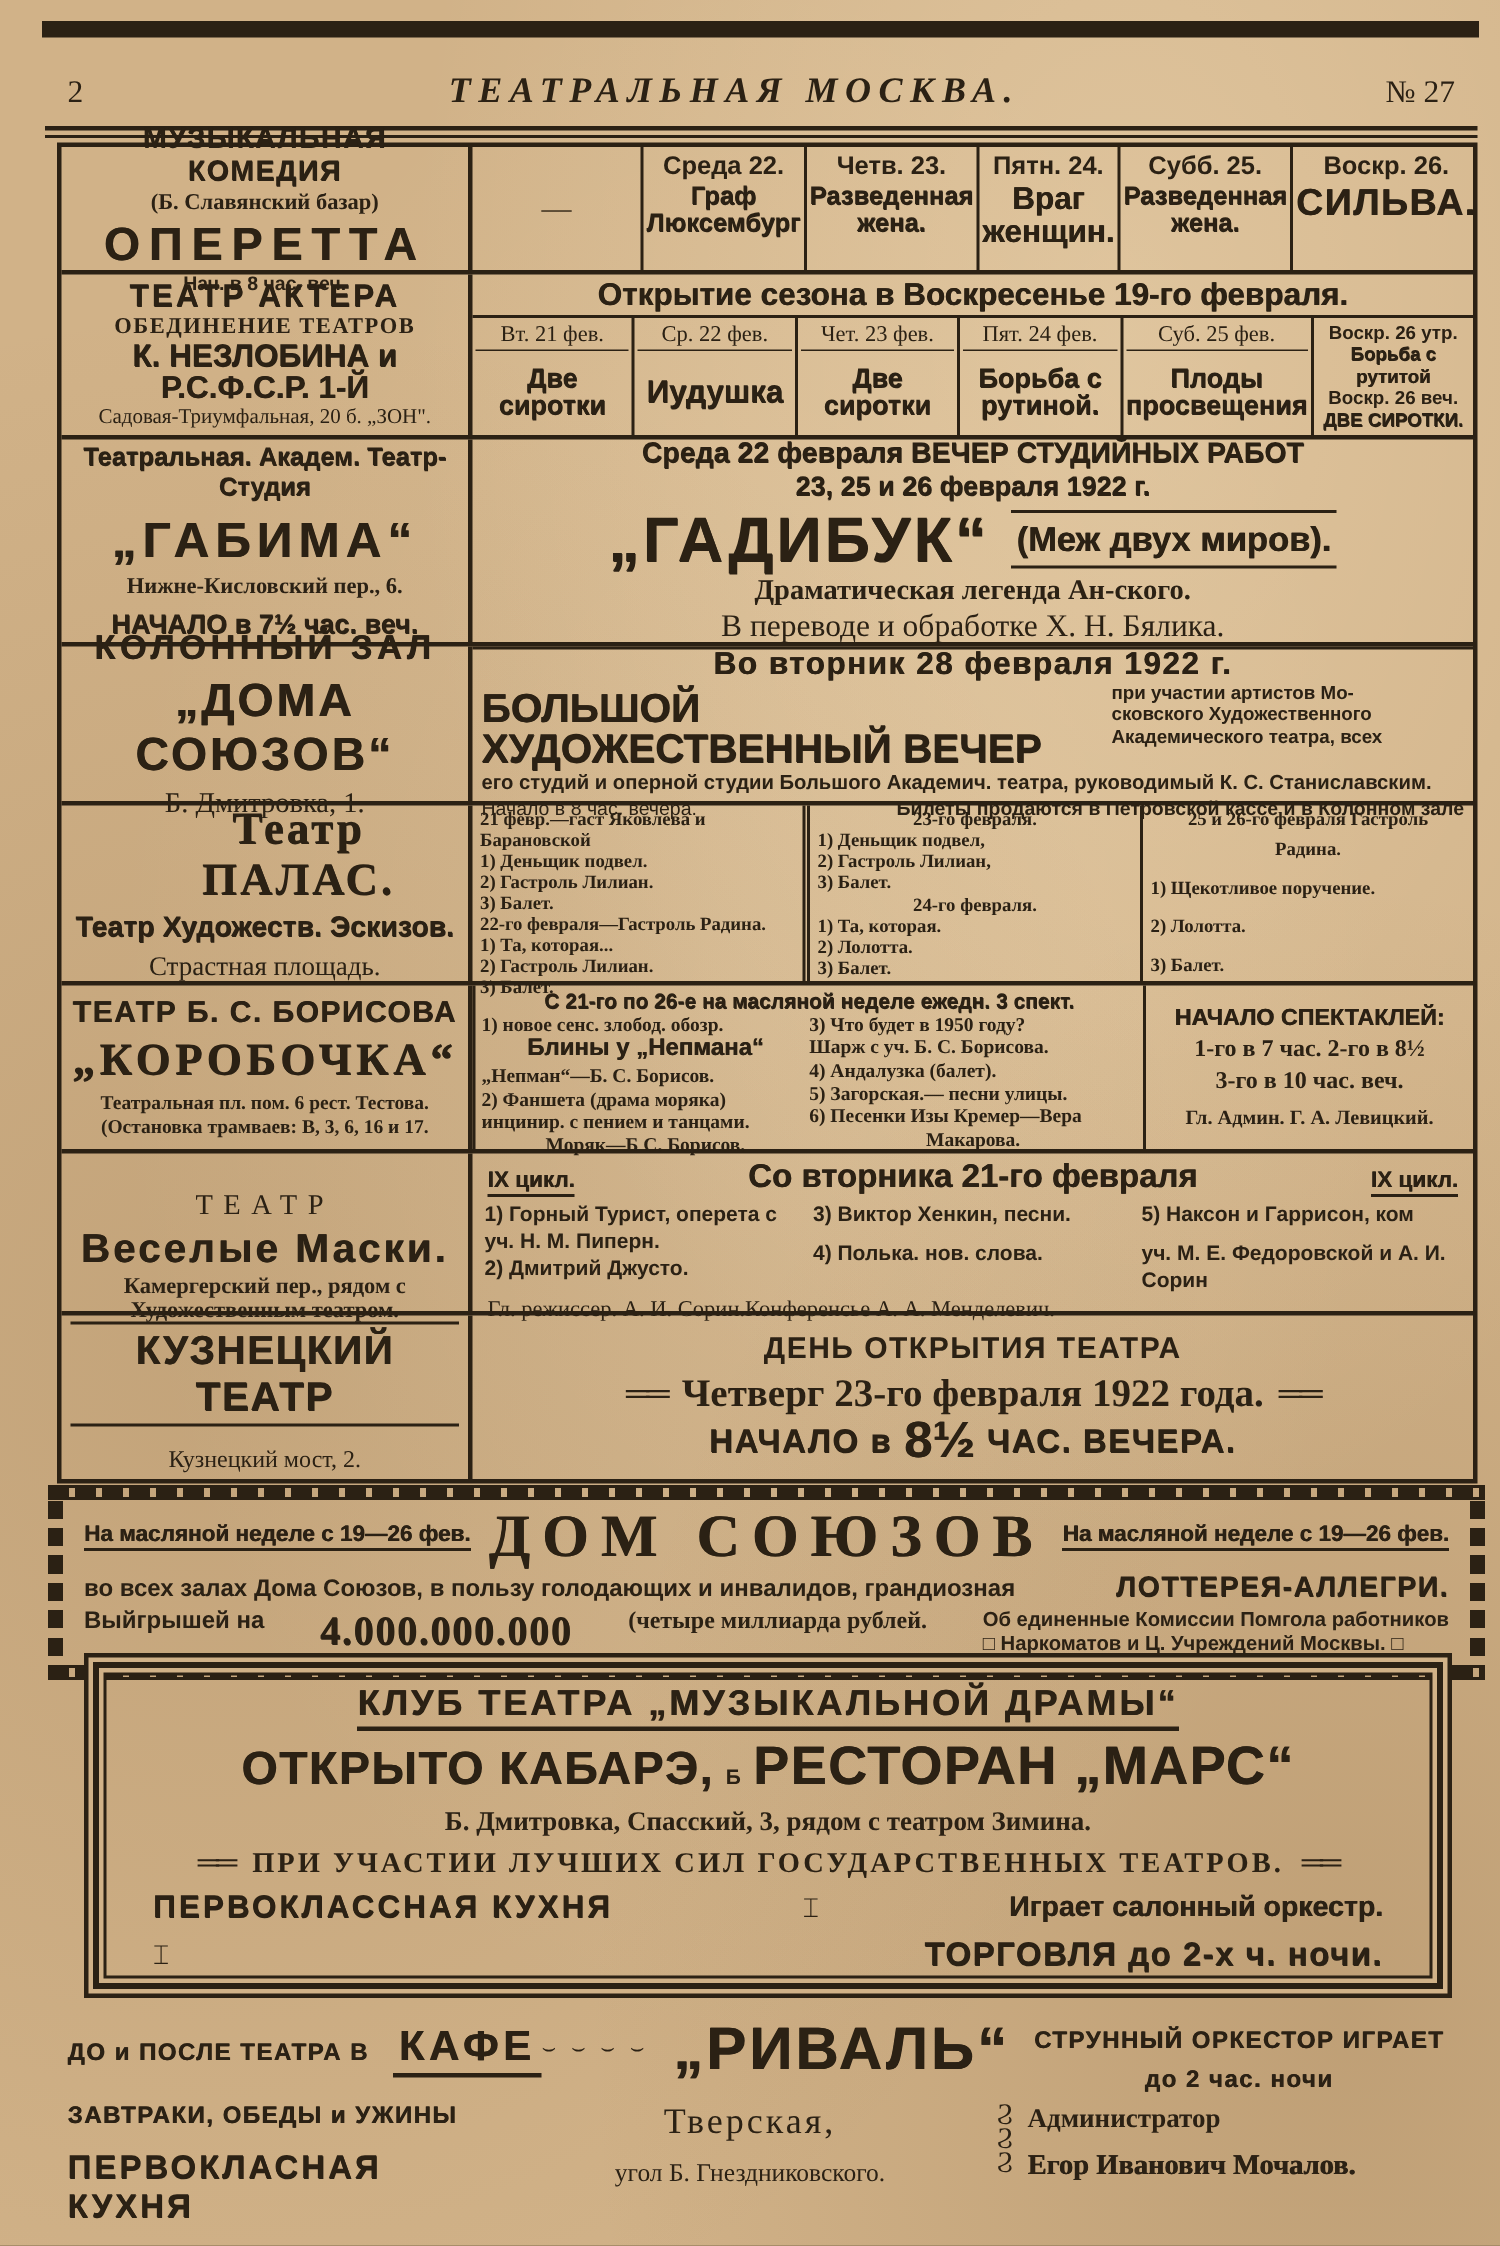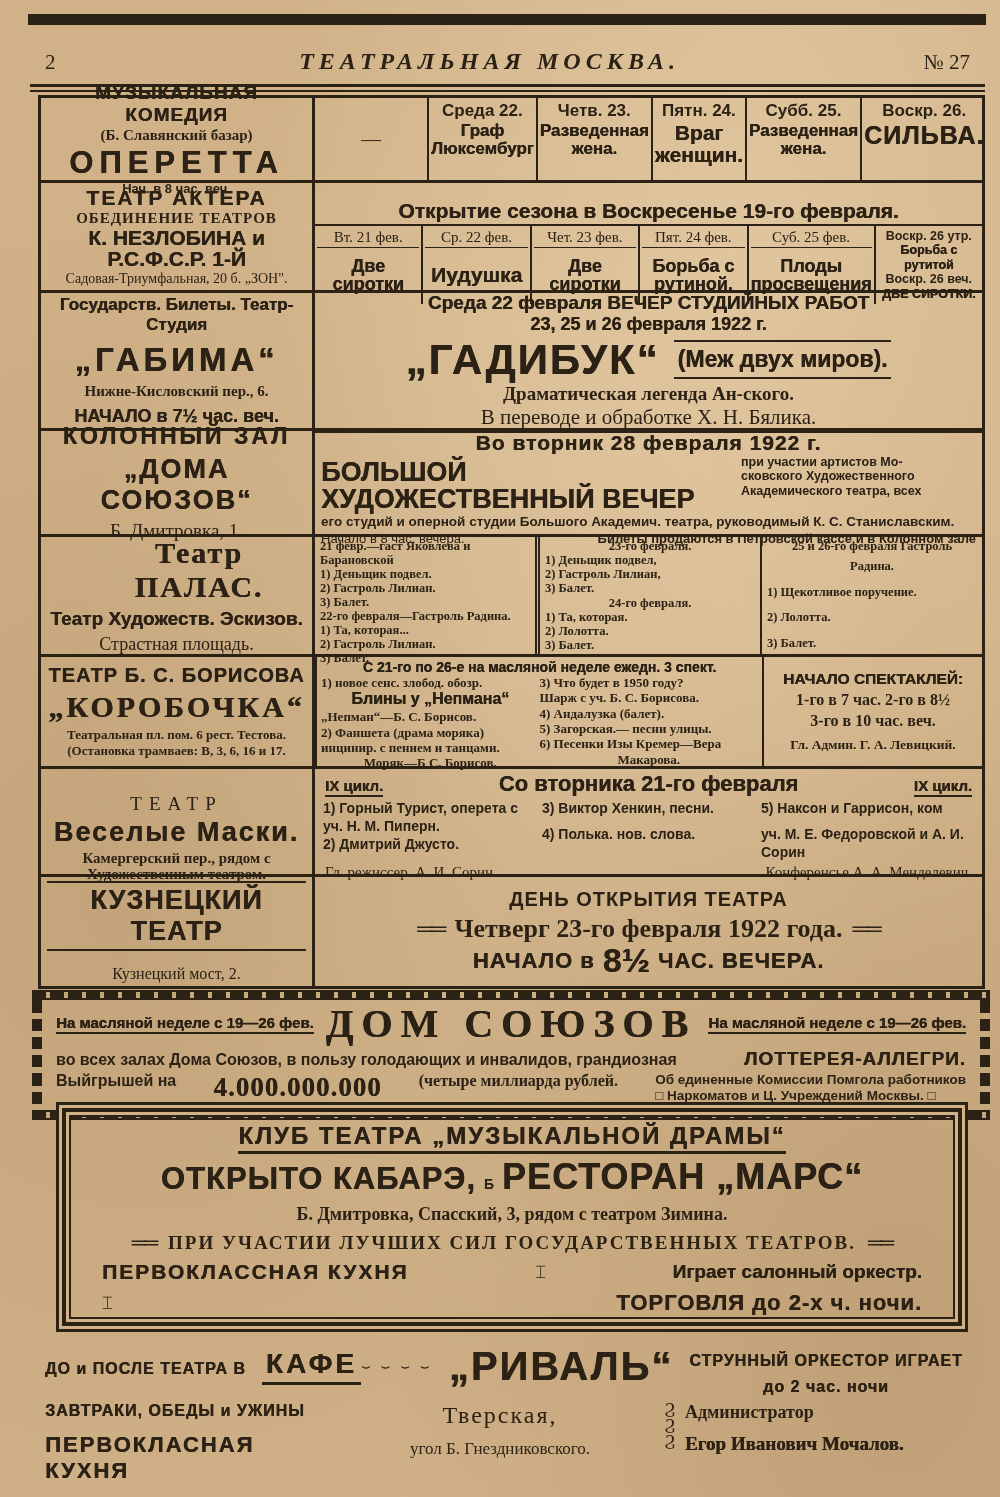--- a/index.html
+++ b/index.html
@@ -49,21 +49,21 @@
   .day{font-size:17px;margin-bottom:1px;}
   .show{font-size:17px;line-height:1.05;}
   .show.xl{font-size:25px;letter-spacing:1px;}
 
   
   .r2{height:110px;}
   .r2 .lcell .n1{font-size:21px;letter-spacing:2px;}
   .r2 .lcell .n2{font-size:15px;letter-spacing:1px;}
   .r2 .lcell .n3{font-size:21px;line-height:1;}
   .r2 .lcell .addr{font-size:14px;margin-top:2px;}
-  .season{font-size:21px;padding:16px 0 1px;border-bottom:2.5px solid var(--ink);}
+  .season{font-size:21px;padding:2px 0 1px;border-bottom:2.5px solid var(--ink);}
   .r2 .day{font-size:15px;border-bottom:1.5px solid var(--ink);width:100%;padding-bottom:1px;}
   .r2 .show{font-size:18px;flex:1;display:flex;align-items:center;line-height:1.0;}
   .lastcol div{font-size:12.5px;line-height:1.15;}
 
   
   .r3{height:138px;}
   .r3 .venue{font-size:17px;}
   .r3 .gtitle{font-size:33px;letter-spacing:4px;margin:6px 0 4px;}
   .r3 .addr{font-size:15px;margin-bottom:6px;}
   .r3 .start{font-size:18px;}
@@ -71,21 +71,21 @@
   .r3 .ev2{font-size:18px;}
   .gadrow{display:flex;align-items:center;justify-content:center;gap:14px;margin:4px 0 2px;}
   .gad{font-size:42px;letter-spacing:2px;line-height:1;}
   .gadsub{font-size:23px;border-top:2.5px solid var(--ink);border-bottom:2.5px solid var(--ink);padding:4px 4px;}
   .r3 .d1{font-size:19px;}
   .r3 .d2{font-size:21px;border-bottom:2px solid var(--ink);display:inline-block;padding:0 8px 1px;}
 
   
   .r4{height:106px;}
   .r4 .n1{font-size:23px;letter-spacing:3px;}
-  .r4 .n2{font-size:27px;letter-spacing:2px;margin:4px 0;}
+  .r4 .n2{font-size:31px;letter-spacing:2px;margin:4px 0;}
   .r4 .addr{font-size:19px;}
   .r4 .date{font-size:21px;letter-spacing:1px;}
   .bhv-row{display:flex;align-items:flex-start;padding:0 6px;}
   .bhv{font-size:27px;line-height:1;flex:1;text-align:left;padding-top:4px;}
   .bhv-note{flex:0 0 235px;font-size:12.5px;text-align:left;line-height:1.15;}
   .r4 .l2{font-size:13.5px;text-align:left;padding:1px 6px;}
   .r4 .bott{display:flex;justify-content:space-between;padding:1px 6px 2px;}
   .r4 .start{font-size:13px;}
   .r4 .tickets{font-size:13px;}
 
@@ -120,21 +120,21 @@
   .r7{height:108px;}
   .r7 .n{font-size:19px;letter-spacing:7px;margin-top:32px;}
   .r7 .t{font-size:27px;letter-spacing:2px;margin:2px 0;}
   .r7 .a{font-size:15px;line-height:1.1;}
   .mhead{display:flex;justify-content:space-between;align-items:baseline;padding:2px 10px 0;}
   .cyc{font-size:15px;border-bottom:2.5px solid var(--ink);padding-bottom:1px;}
   .mtitle{font-size:22px;}
   .mitems{flex:1;display:flex;padding:2px 8px;gap:6px;}
   .mcol{flex:1;text-align:left;}
   .mcol div{font-size:14px;line-height:1.3;}
-  .mfoot{display:flex;justify-content:space-between;padding:0 10px 3px;gap:20px;}
+  .mfoot{display:flex;padding:0 10px 3px;}
   .mfoot div{font-size:15px;}
 
   
   .r8{height:112px;}
   .r8 .t{font-size:27px;letter-spacing:1px;border-top:2.5px solid var(--ink);border-bottom:2.5px solid var(--ink);padding:2px 4px;}
   .r8 .a{font-size:16px;margin-top:14px;}
   .kz{display:flex;flex-direction:column;align-items:center;justify-content:center;flex:1;gap:3px;}
   .kz .l1{font-size:20px;letter-spacing:1px;}
   .kz .l2row{display:flex;align-items:center;gap:10px;}
   .kz .eq{font-size:22px;letter-spacing:-2px;}
@@ -291,21 +291,21 @@
             <div class="sans heavy">Борьба с рутитой</div>
             <div class="sans b">Воскр. 26 веч.</div>
             <div class="sans heavy">ДВЕ СИРОТКИ.</div>
           </div>
         </div>
       </div>
     </div>
 
     <div class="row r3">
       <div class="lcell">
-        <div class="sans heavy venue">Государств. Билеты. Театр-Студия</div>
+        <div class="sans heavy venue">Театральная. Академ. Театр-Студия</div>
         <div class="sans heavy gtitle">„ГАБИМА“</div>
         <div class="b addr">Нижне-Кисловский пер., 6.</div>
         <div class="sans heavy start">НАЧАЛО в 7½ час. веч.</div>
       </div>
       <div class="rwrap ctr" style="justify-content:center">
         <div class="sans heavy ev1">Среда 22 февраля ВЕЧЕР СТУДИЙНЫХ РАБОТ</div>
         <div class="sans heavy ev2">23, 25 и 26 февраля 1922 г.</div>
         <div class="gadrow">
           <span class="sans heavy gad">„ГАДИБУК“</span>
           <span class="sans heavy gadsub">(Меж двух миров).</span>

